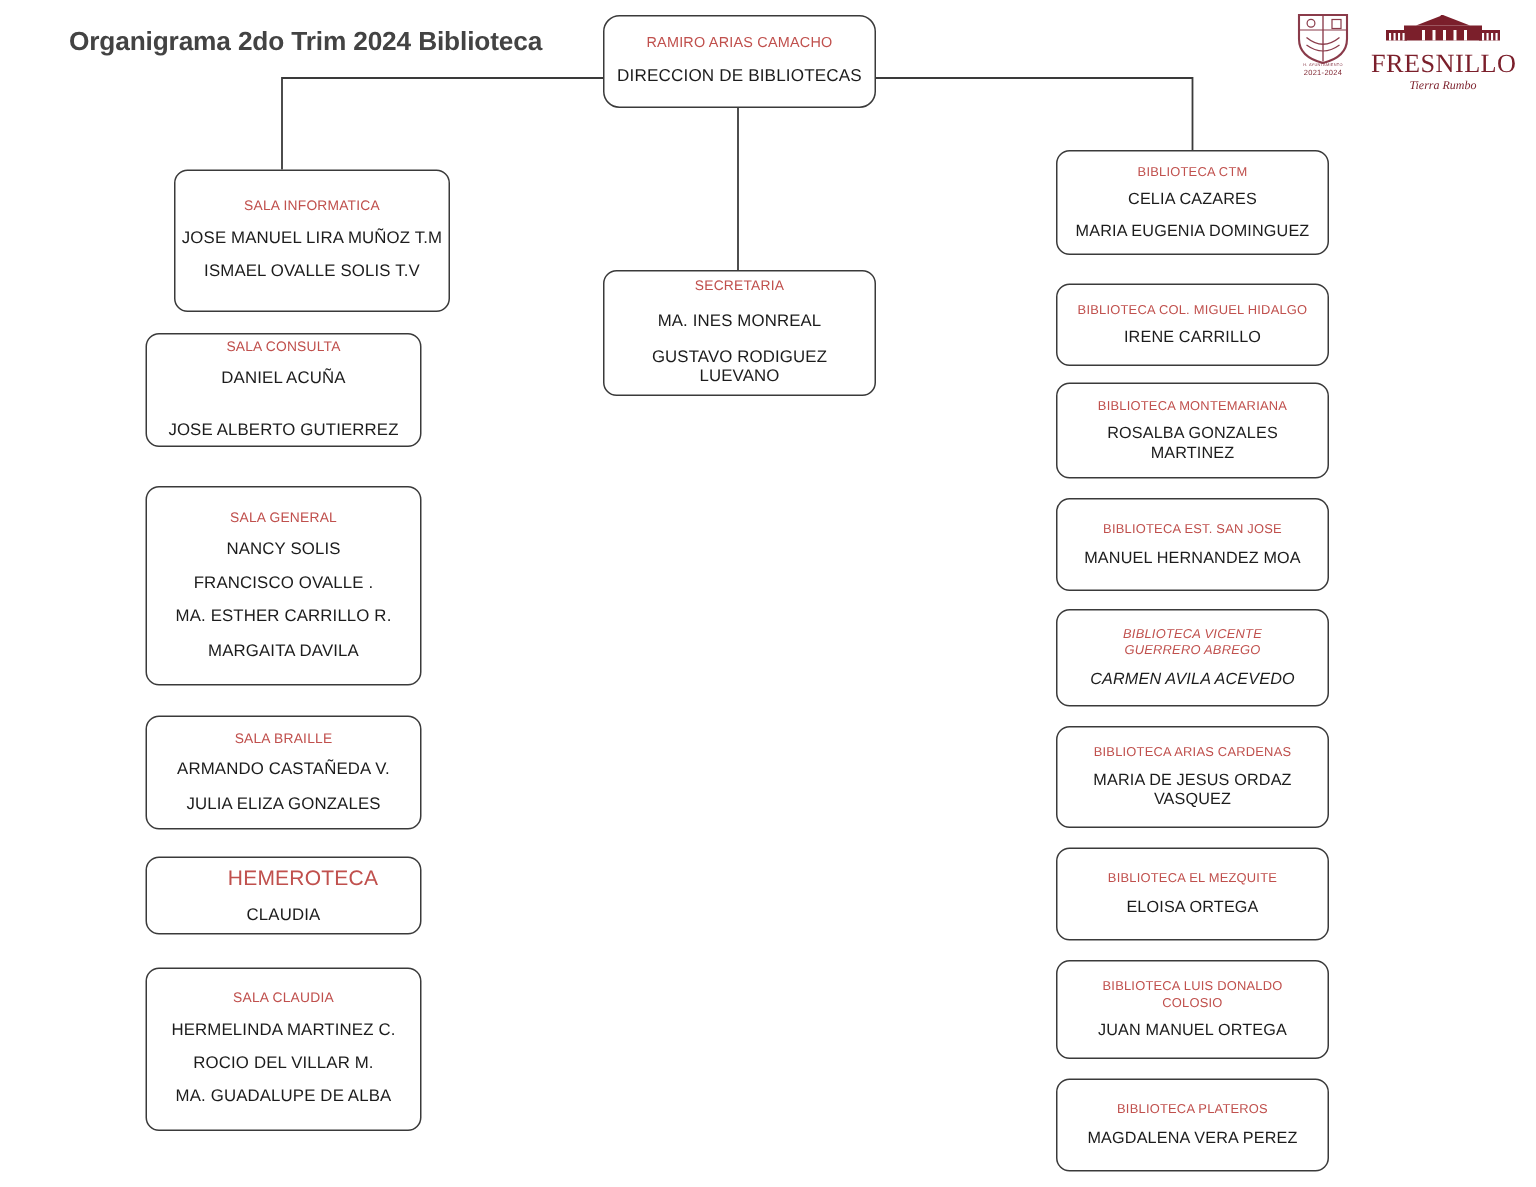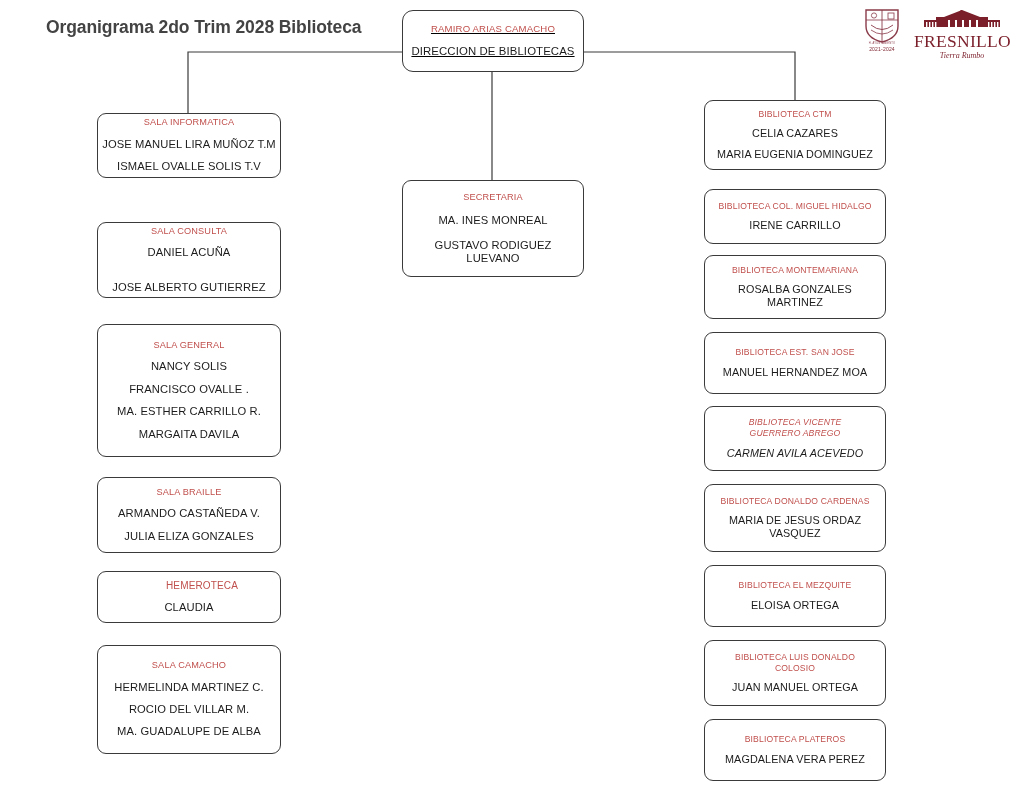--- a/index.html
+++ b/index.html
@@ -126,43 +126,42 @@
     line-height: 1.2;
     white-space: pre-line;
   }
 
   
   #node-root {
     left: 402px; top: 10px;
     width: 182px; height: 62px;
     border-radius: 11px;
     gap: 10px;
-    text-decoration: underline;
   }
   #node-root .node-title { font-size: 9.6px; }
   #node-root .node-member { font-size: 11.4px; }
 
   
   #node-secretaria {
     left: 402px; top: 180px;
-    width: 182px; height: 97px;
+    width: 182px; height: 84px;
     gap: 11px;
   }
 
   
   .col-left { left: 97px; width: 184px; }
   
   .col-right { left: 704px; width: 182px; }
 </style>
 </head>
 <body>
 
 <div id="chart-root">
 
-  <div id="page-title" style="color: rgb(67, 67, 67);">Organigrama 2do Trim 2028 Biblioteca</div>
+  <div id="page-title" style="color: rgb(67, 67, 67);">Organigrama 2do Trim 2024 Biblioteca</div>
 
   <div id="logo-bar">
 
     <div id="coat-of-arms">
       <svg class="shield-svg" width="48" height="36" viewBox="0 0 48 36" aria-hidden="true">
         <path d="M8 2 H40 V18 Q40 30 24 34 Q8 30 8 18 Z" fill="#ffffff" stroke="#8a3b4a" stroke-width="1.4"></path>
         <line x1="24" y1="2" x2="24" y2="33" stroke="#8a3b4a" stroke-width="0.9"></line>
         <line x1="8" y1="12" x2="40" y2="12" stroke="#8a3b4a" stroke-width="0.8"></line>
         <circle cx="16" cy="7.5" r="2.6" fill="none" stroke="#8a3b4a" stroke-width="0.8"></circle>
         <rect x="30" y="5" width="6" height="6" fill="none" stroke="#8a3b4a" stroke-width="0.8"></rect>
@@ -219,21 +218,21 @@
   </div>
 
   <div class="node" id="node-secretaria">
     <div class="node-title" style="color: rgb(192, 80, 77);">SECRETARIA</div>
     <div class="node-member">MA. INES MONREAL</div>
     <div class="node-member">GUSTAVO RODIGUEZ
 LUEVANO</div>
   </div>
 
   <div id="columns-host">
-      <div class="node col-left" style="top: 113px; height: 65px; gap: 9px;">
+      <div class="node col-left" style="top: 113px; height: 95px; gap: 9px; margin-left: 19px;">
         <div class="node-title" style="font-size: 9.2px; color: rgb(192, 80, 77);">SALA INFORMATICA</div>
         <div class="node-member" style="font-size: 11.2px;">JOSE MANUEL LIRA MUÑOZ T.M</div>
         <div class="node-member" style="font-size: 11.2px;">ISMAEL OVALLE SOLIS T.V</div>
       </div>
       <div class="node col-left" style="top: 222px; height: 76px; gap: 9px;">
         <div class="node-title" style="font-size: 9.2px; color: rgb(192, 80, 77);">SALA CONSULTA</div>
         <div class="node-member" style="font-size: 11.2px;">DANIEL ACUÑA</div>
         <div class="node-member" style="font-size: 11.2px; margin-top: 12px;">JOSE ALBERTO GUTIERREZ</div>
       </div>
       <div class="node col-left" style="top: 324px; height: 133px; gap: 9px;">
@@ -242,25 +241,25 @@
         <div class="node-member" style="font-size: 11.2px;">FRANCISCO OVALLE .</div>
         <div class="node-member" style="font-size: 11.2px;">MA. ESTHER CARRILLO R.</div>
         <div class="node-member" style="font-size: 11.2px;">MARGAITA DAVILA</div>
       </div>
       <div class="node col-left" style="top: 477px; height: 76px; gap: 9px;">
         <div class="node-title" style="font-size: 9.2px; color: rgb(192, 80, 77);">SALA BRAILLE</div>
         <div class="node-member" style="font-size: 11.2px;">ARMANDO CASTAÑEDA V.</div>
         <div class="node-member" style="font-size: 11.2px;">JULIA ELIZA GONZALES</div>
       </div>
       <div class="node col-left" style="top: 571px; height: 52px; gap: 9px;">
-        <div class="node-title" style="font-size: 10px; color: rgb(192, 80, 77); padding-left: 26px;">HEMEROTECA</div>
+        <div class="node-title" style="font-size: 14px; color: rgb(192, 80, 77); padding-left: 26px;">HEMEROTECA</div>
         <div class="node-member" style="font-size: 11.2px;">CLAUDIA</div>
       </div>
       <div class="node col-left" style="top: 645px; height: 109px; gap: 9px;">
-        <div class="node-title" style="font-size: 9.2px; color: rgb(192, 80, 77);">SALA CAMACHO</div>
+        <div class="node-title" style="font-size: 9.2px; color: rgb(192, 80, 77);">SALA CLAUDIA</div>
         <div class="node-member" style="font-size: 11.2px;">HERMELINDA MARTINEZ C.</div>
         <div class="node-member" style="font-size: 11.2px;">ROCIO DEL VILLAR M.</div>
         <div class="node-member" style="font-size: 11.2px;">MA. GUADALUPE DE ALBA</div>
       </div>
       <div class="node col-right" style="top: 100px; height: 70px; gap: 8px;">
         <div class="node-title" style="font-size: 8.6px; color: rgb(192, 80, 77);">BIBLIOTECA CTM</div>
         <div class="node-member" style="font-size: 10.8px;">CELIA CAZARES</div>
         <div class="node-member" style="font-size: 10.8px;">MARIA EUGENIA DOMINGUEZ</div>
       </div>
       <div class="node col-right" style="top: 189px; height: 55px; gap: 8px;">
@@ -275,21 +274,21 @@
       <div class="node col-right" style="top: 332px; height: 62px; gap: 8px;">
         <div class="node-title" style="font-size: 8.6px; color: rgb(192, 80, 77);">BIBLIOTECA EST. SAN JOSE</div>
         <div class="node-member" style="font-size: 10.8px;">MANUEL HERNANDEZ MOA</div>
       </div>
       <div class="node col-right" style="top: 406px; height: 65px; gap: 8px; font-style: italic;">
         <div class="node-title" style="font-size: 8.6px; color: rgb(192, 80, 77);">BIBLIOTECA VICENTE
 GUERRERO ABREGO</div>
         <div class="node-member" style="font-size: 10.8px;">CARMEN AVILA ACEVEDO</div>
       </div>
       <div class="node col-right" style="top: 484px; height: 68px; gap: 8px;">
-        <div class="node-title" style="font-size: 8.6px; color: rgb(192, 80, 77);">BIBLIOTECA DONALDO CARDENAS</div>
+        <div class="node-title" style="font-size: 8.6px; color: rgb(192, 80, 77);">BIBLIOTECA ARIAS CARDENAS</div>
         <div class="node-member" style="font-size: 10.8px;">MARIA DE JESUS ORDAZ
 VASQUEZ</div>
       </div>
       <div class="node col-right" style="top: 565px; height: 62px; gap: 8px;">
         <div class="node-title" style="font-size: 8.6px; color: rgb(192, 80, 77);">BIBLIOTECA EL MEZQUITE</div>
         <div class="node-member" style="font-size: 10.8px;">ELOISA ORTEGA</div>
       </div>
       <div class="node col-right" style="top: 640px; height: 66px; gap: 8px;">
         <div class="node-title" style="font-size: 8.6px; color: rgb(192, 80, 77);">BIBLIOTECA LUIS DONALDO
 COLOSIO</div>

